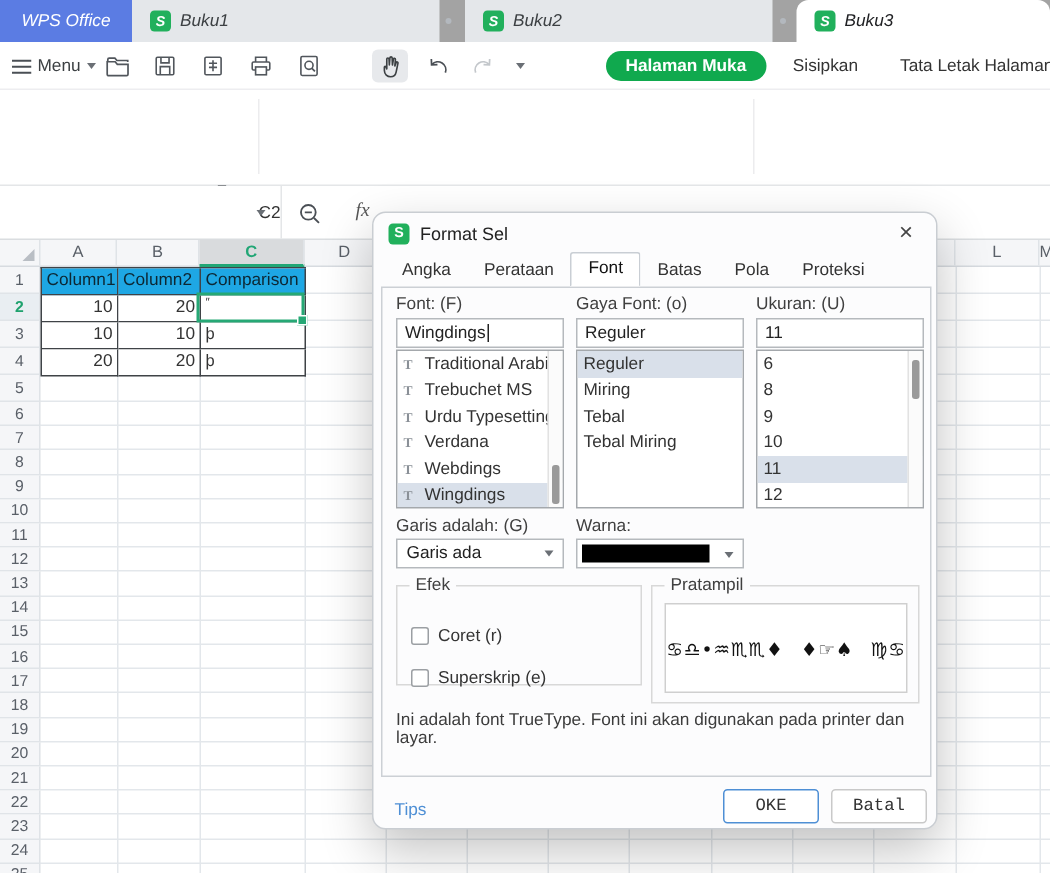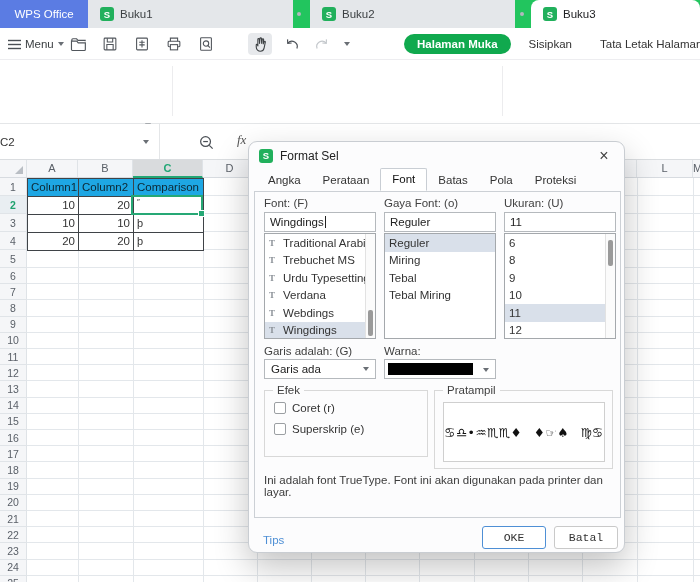--- a/index.html
+++ b/index.html
@@ -1,21 +1,21 @@
 <!DOCTYPE html>
 <html><head>
 <meta charset="utf-8">
 <style>
   html,body{margin:0;padding:0;}
   #app{position:relative;width:700px;height:582px;overflow:hidden;background:#fff;
        font-family:"Liberation Sans",sans-serif;-webkit-font-smoothing:antialiased;color:#333;}
   #app *{box-sizing:border-box;}
 
   
-  .tabbar{position:absolute;left:0;top:0;width:700px;height:28px;background:#22c55e;}
+  .tabbar{position:absolute;left:0;top:0;width:700px;height:28px;background:#a3a3a3;font-style:italic;}
   .wps-btn{position:absolute;left:0;top:0;width:88px;height:28px;background:#5b7ce3;color:#fff;
            font-size:11.5px;display:flex;align-items:center;justify-content:center;}
   .doctab{position:absolute;top:0;height:28px;display:flex;align-items:center;gap:6px;
           padding-left:12px;font-size:11.5px;color:#3c4043;background:#e4e7ea;}
   .doctab.active{background:#ffffff;border-radius:8px 8px 0 0;color:#202124;}
   .sbadge{width:14px;height:14px;background:#21b05c;border-radius:3px;color:#fff;font-size:9.5px;
           font-weight:bold;display:flex;align-items:center;justify-content:center;}
   .tabdot{position:absolute;top:12px;width:4px;height:4px;border-radius:50%;background:#b3b8be;}
 
   
@@ -39,22 +39,22 @@
          font-size:11.5px;color:#333;display:flex;align-items:center;padding:0 6px;justify-content:space-between;}
   .fmtbtn{position:absolute;top:92px;height:24px;display:flex;align-items:flex-end;gap:2px;
           font-size:14px;color:#3c4043;padding-bottom:2px;}
   .alignwrap{position:absolute;left:506px;top:61px;width:190px;height:60px;display:flex;flex-direction:column;justify-content:space-around;}
   .alignrow{display:flex;justify-content:space-between;}
   .alicon{width:32px;height:24px;display:flex;align-items:center;justify-content:center;border-radius:3px;}
   .alicon.hl{background:#e3e6e9;}
 
   
   .formulabar{position:absolute;left:0;top:124px;width:700px;height:36px;background:#fff;border-bottom:1px solid #dadde0;}
-  .namebox{position:absolute;left:0;top:0;width:160px;height:35px;border-right:1px solid #e4e6e8;
-           display:flex;align-items:center;justify-content:flex-start;font-size:11.5px;color:#333;}
+  .namebox{position:absolute;left:0;top:0;width:188px;height:35px;border-right:1px solid #e4e6e8;
+           display:flex;align-items:center;justify-content:flex-end;font-size:11.5px;color:#333;}
   .namebox .caret{position:absolute;right:10px;top:16px;}
   .fxlabel{position:absolute;left:237px;top:8px;font-size:13px;font-style:italic;color:#555;font-family:"Liberation Serif",serif;}
 
   
   .colheaders{position:absolute;left:0;top:160px;width:700px;height:18px;background:#f5f6f8;border-bottom:1px solid #d7dbe0;}
   .cornercell{position:absolute;left:0;top:0;width:27px;height:17px;border-right:1px solid #dfe3e7;}
   .cornercell:after{content:"";position:absolute;right:3px;bottom:3px;width:0;height:0;
      border-left:8px solid transparent;border-bottom:8px solid #b9bec4;}
   .colhdr{position:absolute;top:0;height:17px;font-size:11px;color:#5a6068;text-align:center;line-height:17px;
           border-right:1px solid #dfe3e7;}
@@ -96,21 +96,21 @@
   .litem{height:17.5px;display:flex;align-items:center;gap:4px;padding-left:4px;font-size:11.5px;color:#333;white-space:nowrap;}
   .litem.sel{background:#d9e0ea;}
   .ttico{color:#8a9097;font-size:9px;font-weight:bold;font-family:"Liberation Serif",serif;flex:0 0 10px;}
   .sb{position:absolute;right:0;top:0;bottom:0;width:10px;background:#fbfbfb;border-left:1px solid #e2e2e2;}
   .sbthumb{position:absolute;left:2px;width:5px;background:#9a9a9a;border-radius:2px;}
   .ddown{position:absolute;height:20px;border:1px solid #b5b9bd;background:#fff;font-size:11.5px;color:#222;
          display:flex;align-items:center;padding:0 6px;justify-content:space-between;}
   .swatch{position:absolute;left:3px;top:3px;bottom:3px;right:22px;background:#000;}
   .groupbox{position:absolute;border:1px solid #d8d8d8;}
   .gleg{position:absolute;top:-7px;left:8px;background:#fcfcfd;padding:0 4px;font-size:11.5px;color:#404040;}
-  .effrow{display:flex;align-items:center;gap:6px;margin:0 0 9px 9px;}
+  .effrow{display:flex;align-items:center;gap:6px;margin:16px 0 9px 9px;}
   .cbx{width:12px;height:12px;border:1px solid #9b9fa3;border-radius:2px;background:#fff;flex:0 0 12px;}
   .efflabel{font-size:11.5px;color:#333;}
   .previewbox{position:absolute;left:8px;top:11px;width:162px;height:60px;border:1px solid #cfcfcf;background:#fff;
               display:flex;align-items:center;justify-content:center;}
   .previewtxt{font-size:12.5px;color:#111;word-spacing:7px;letter-spacing:.5px;font-family:"DejaVu Sans",sans-serif;}
   .ttnote{position:absolute;left:9px;top:282px;right:9px;font-size:11.5px;color:#3c3c3c;}
   .tips{position:absolute;left:14px;top:392px;font-size:11.5px;color:#4e8fd5;}
   .dbtn{position:absolute;top:384px;width:64px;height:23px;border-radius:3px;background:#fff;font-size:11.5px;
         color:#333;display:flex;align-items:center;justify-content:center;font-family:Liberation Mono, monospace;}
   .dbtn.ok{left:233px;border:1px solid #4e8fd5;}

